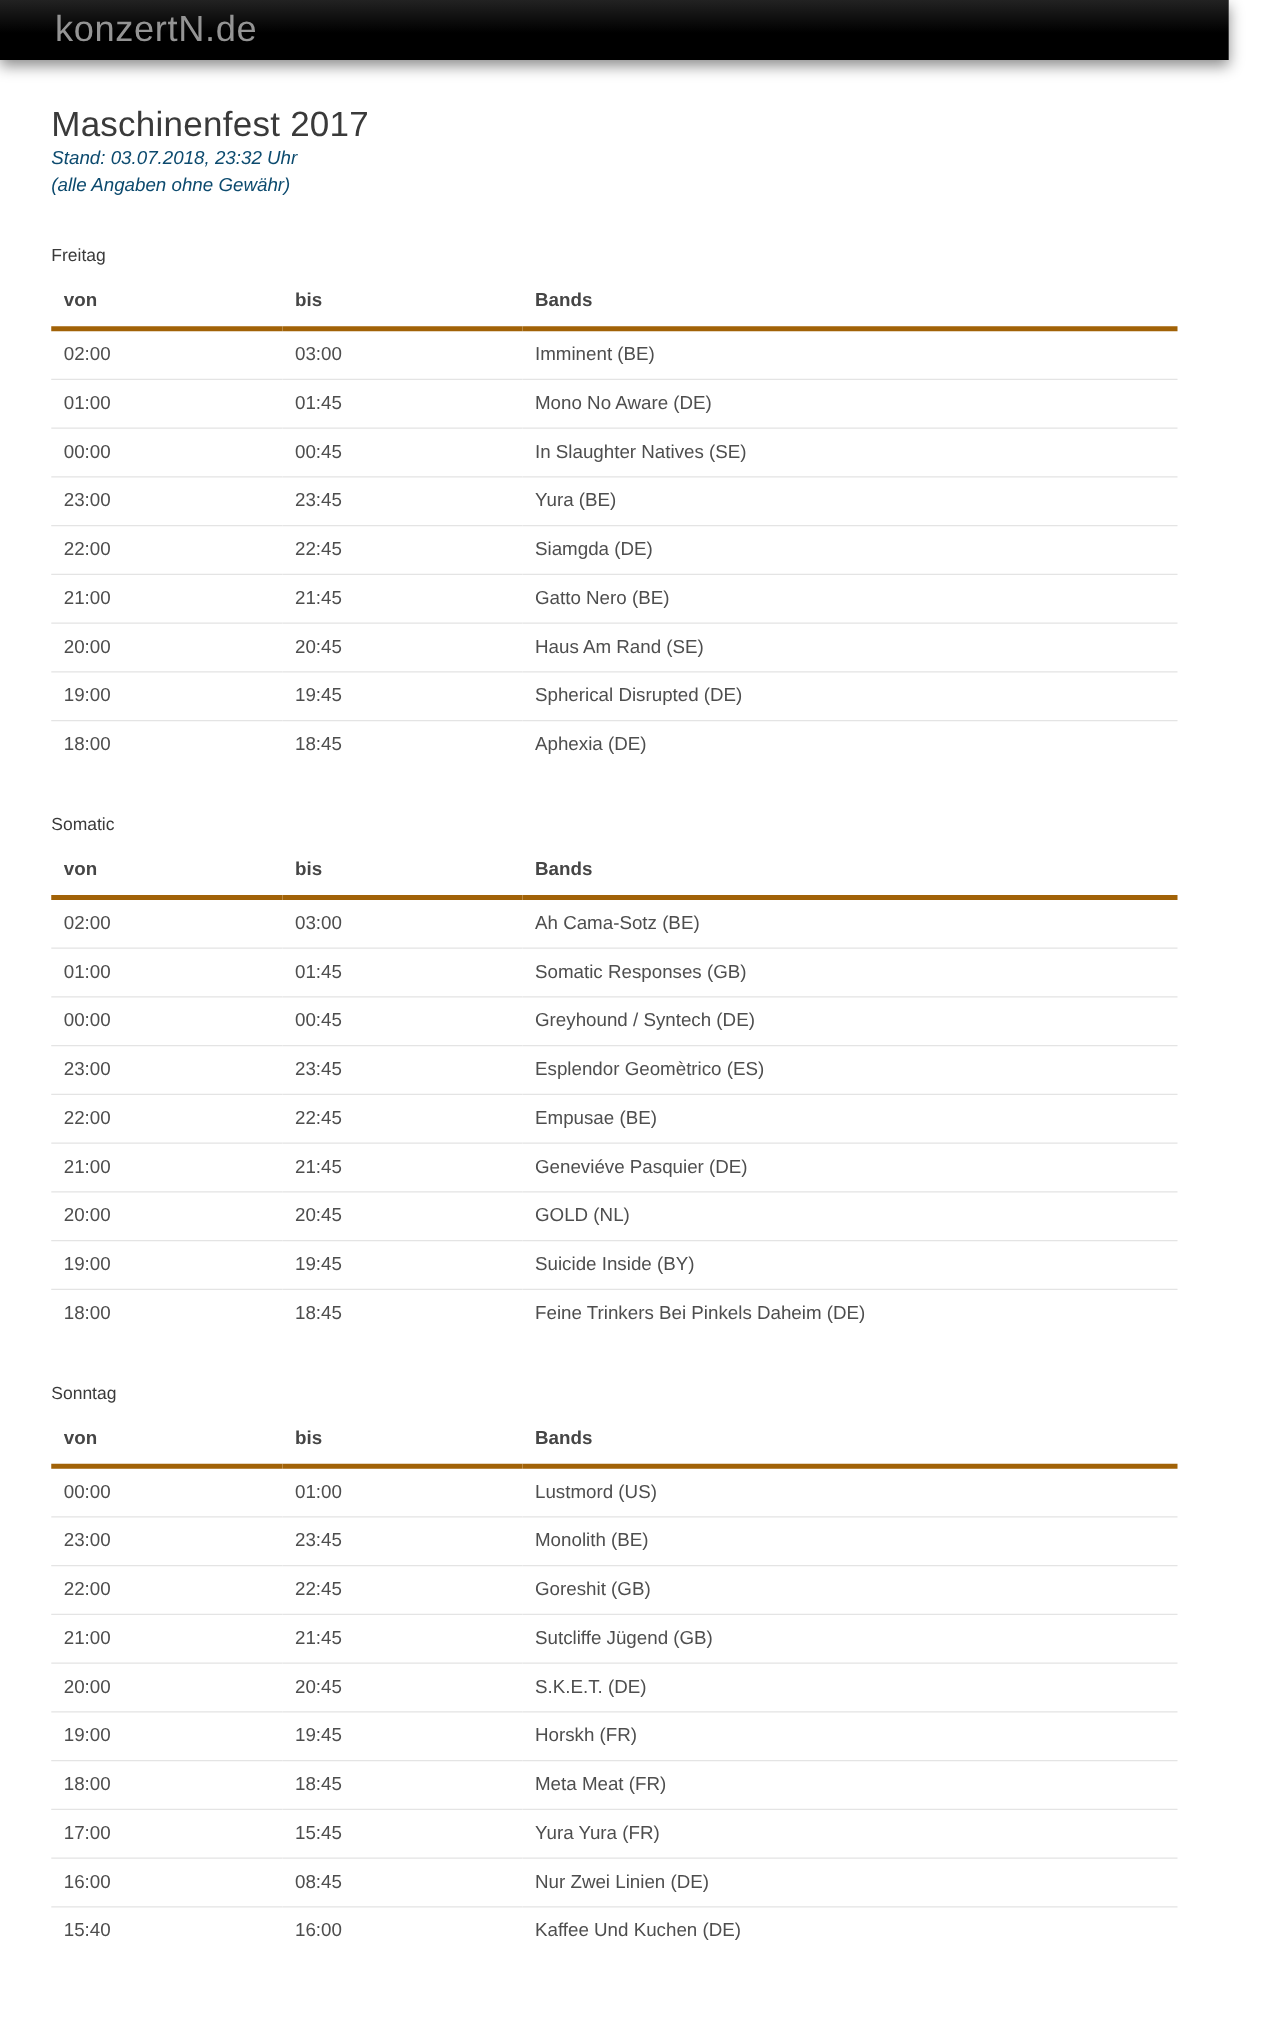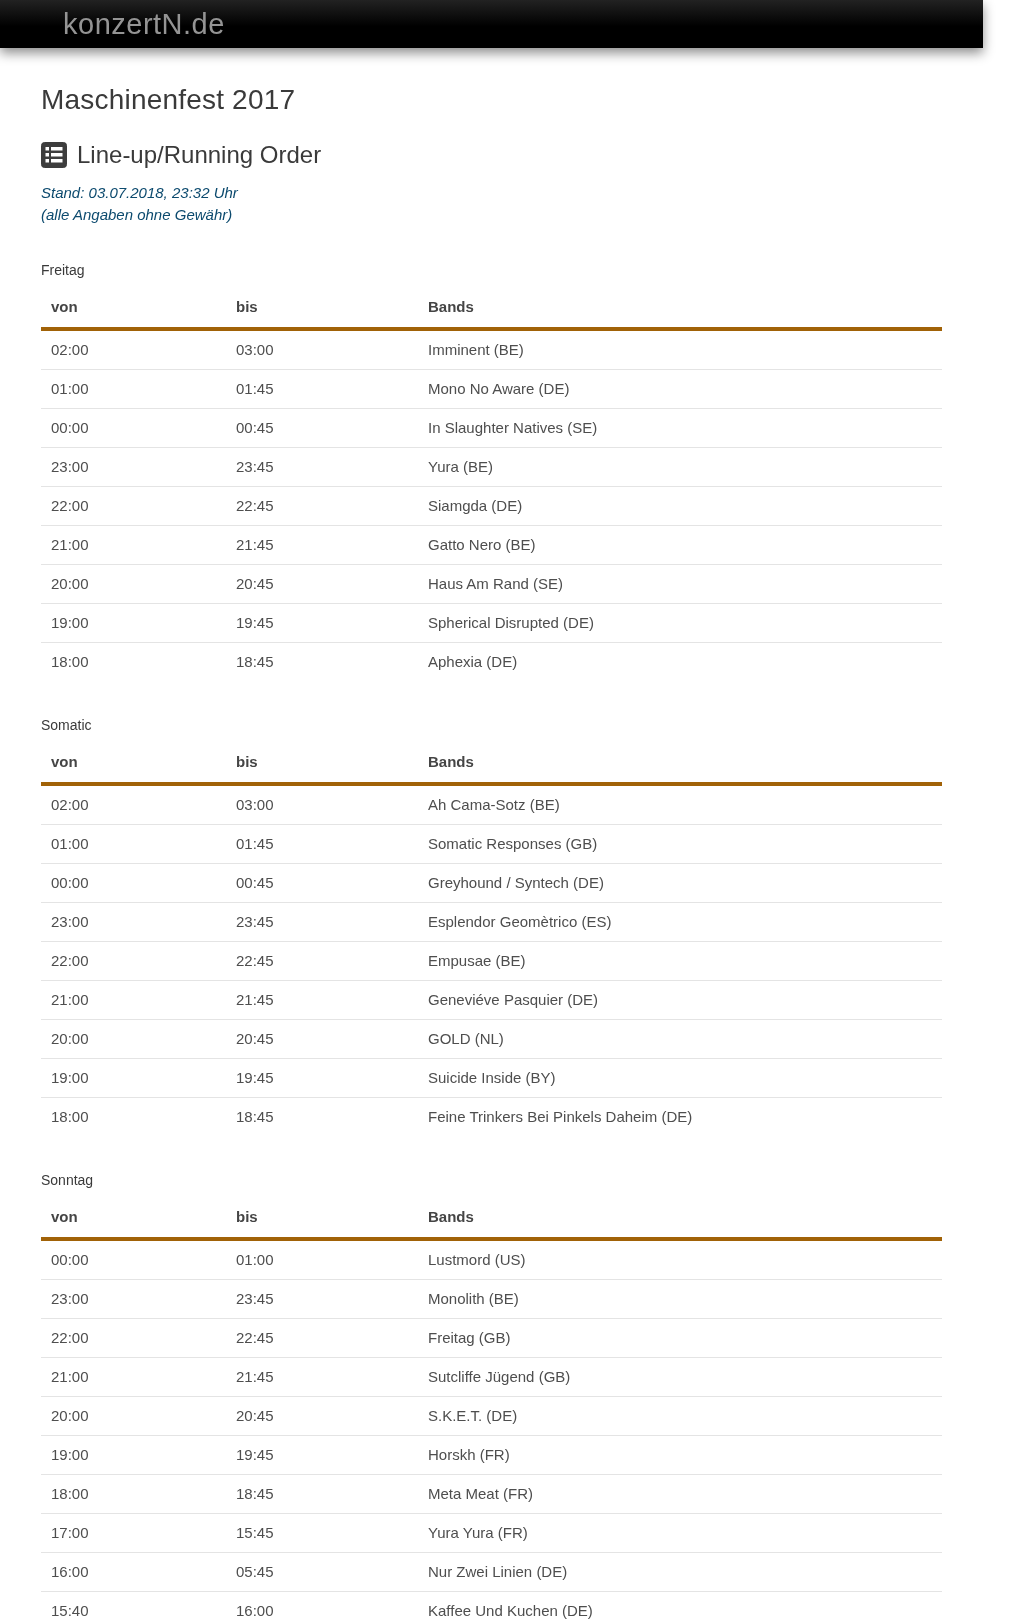--- a/index.html
+++ b/index.html
@@ -18,21 +18,21 @@
     height: 48px;
     background: linear-gradient(to bottom, #222222 0%, #000000 55%);
     box-shadow: 0 5px 11px rgba(0,0,0,0.45);
     position: relative;
   }
   .brand {
     display: inline-block;
     color: #949494;
     font-size: 29px;
     line-height: 48px;
-    padding-left: 63px;
+    padding-left: 44px;
     letter-spacing: 0.5px;
     text-decoration: none;
     cursor: pointer;
   }
 
   .content { padding: 0 41px 40px 41px; }
 
   .page-title {
     font-size: 28px;
     font-weight: 400;
@@ -96,34 +96,20 @@
 <div class="page">
 
   <header class="topbar">
     <span class="brand">konzertN.de</span>
   </header>
 
   <main class="content">
 
     <h1 class="page-title">Maschinenfest 2017</h1>
 
-    <h2 class="section-title">
-      <span class="icon-wrap">
-        <svg width="26" height="26" viewBox="0 0 26 26" aria-hidden="true">
-          <rect x="0.5" y="0.5" width="25" height="25" rx="3" fill="#3d3d3d" stroke="#3d3d3d"></rect>
-          <rect x="4.5" y="5" width="3.5" height="3.5" fill="#ffffff"></rect>
-          <rect x="10" y="5" width="11.5" height="3.5" fill="#ffffff"></rect>
-          <rect x="4.5" y="11" width="3.5" height="3.5" fill="#ffffff"></rect>
-          <rect x="10" y="11" width="11.5" height="3.5" fill="#ffffff"></rect>
-          <rect x="4.5" y="17" width="3.5" height="3.5" fill="#ffffff"></rect>
-          <rect x="10" y="17" width="11.5" height="3.5" fill="#ffffff"></rect>
-        </svg>
-      </span>
-      <span>Line-up/Running Order</span>
-    </h2>
 
     <p class="stand">
       <span>Stand: 03.07.2018, 23:32 Uhr</span><br>
       <span>(alle Angaben ohne Gewähr)</span>
     </p>
 
     <div>
   <section>
     <h3 class="day-heading">Freitag</h3>
     <table class="lineup">
@@ -294,21 +280,21 @@
 
   <tr>
     <td>23:00</td>
     <td>23:45</td>
     <td>Monolith (BE)</td>
   </tr>
 
   <tr>
     <td>22:00</td>
     <td>22:45</td>
-    <td>Freitag (GB)</td>
+    <td>Goreshit (GB)</td>
   </tr>
 
   <tr>
     <td>21:00</td>
     <td>21:45</td>
     <td>Sutcliffe Jügend (GB)</td>
   </tr>
 
   <tr>
     <td>20:00</td>
@@ -329,21 +315,21 @@
   </tr>
 
   <tr>
     <td>17:00</td>
     <td>15:45</td>
     <td>Yura Yura (FR)</td>
   </tr>
 
   <tr>
     <td>16:00</td>
-    <td>05:45</td>
+    <td>08:45</td>
     <td>Nur Zwei Linien (DE)</td>
   </tr>
 
   <tr>
     <td>15:40</td>
     <td>16:00</td>
     <td>Kaffee Und Kuchen (DE)</td>
   </tr>
 </tbody>
     </table>

